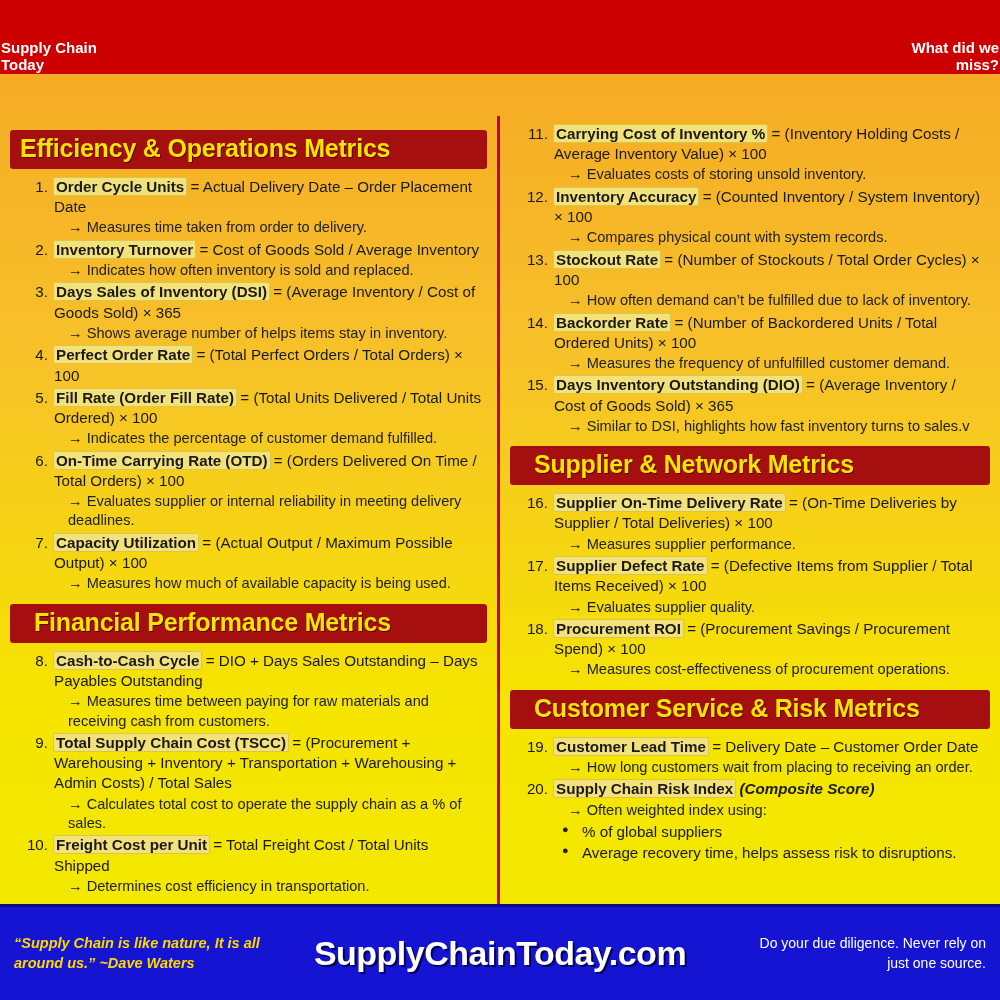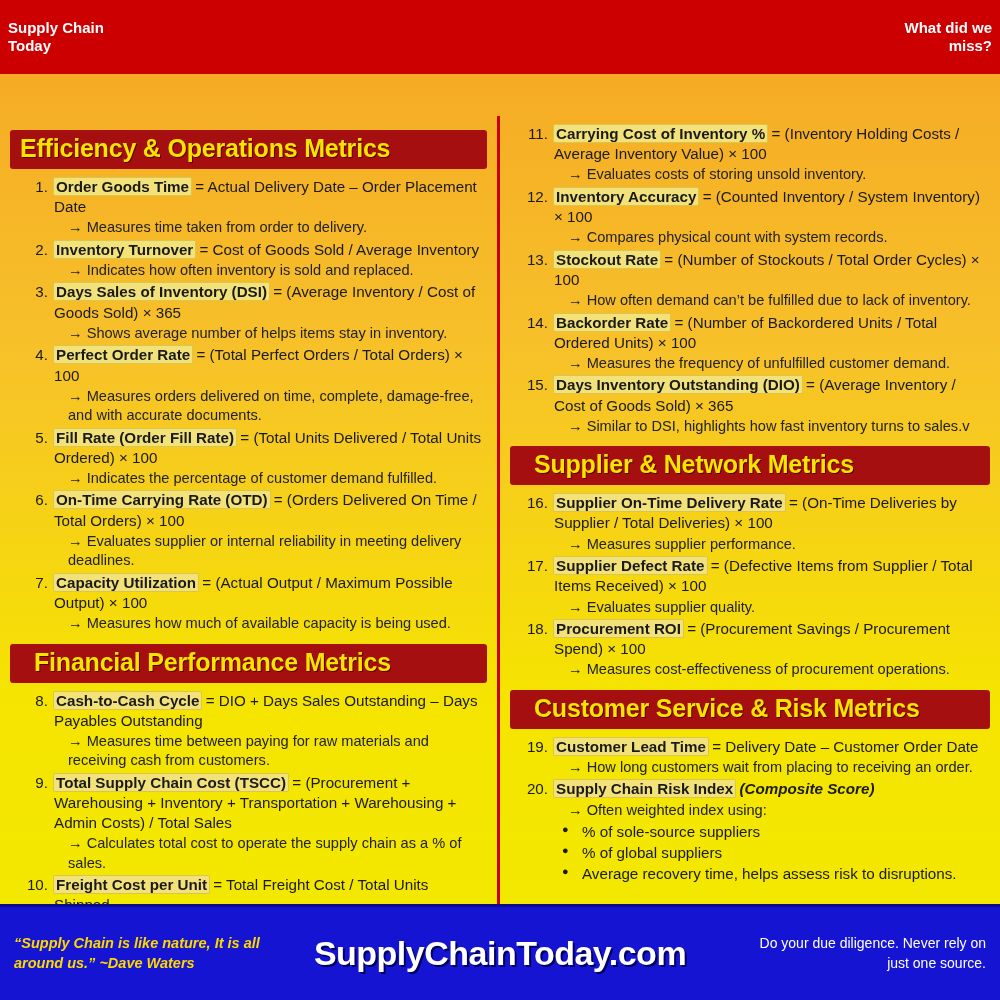--- a/index.html
+++ b/index.html
@@ -19,23 +19,23 @@
     height: 1000px;
     background: linear-gradient(180deg, #f5a623 0%, #f7c12a 35%, #f5e400 70%, #f2ea00 100%);
     box-sizing: border-box;
   }
 
   
   .header {
     height: 74px;
     background: #cc0000;
     display: flex;
-    align-items: center;
+    align-items: flex-end;
     justify-content: space-between;
-    padding: 0 8px;
+    padding: 0 1px;
     box-sizing: border-box;
   }
   .brand {
     color: #ffffff;
     font-weight: bold;
     font-size: 15px;
     line-height: 1.18;
     width: 96px;
     text-align: left;
   }
@@ -198,41 +198,40 @@
   </div>
 
   <div class="columns">
 
     <div class="col col-left">
 
       <div class="section-title">Efficiency &amp; Operations Metrics</div>
       <ol class="metrics">
         <li class="metric">
           <span class="num">1.</span>
-          <span class="term">Order Goods Time</span>
+          <span class="term">Order Cycle Units</span>
           <span class="formula">= Actual Delivery Date – Order Placement Date</span>
           <span class="note">→ Measures time taken from order to delivery.</span>
         </li>
         <li class="metric">
           <span class="num">2.</span>
           <span class="term">Inventory Turnover</span>
           <span class="formula">= Cost of Goods Sold / Average Inventory</span>
           <span class="note">→ Indicates how often inventory is sold and replaced.</span>
         </li>
         <li class="metric">
           <span class="num">3.</span>
           <span class="term">Days Sales of Inventory (DSI)</span>
           <span class="formula">= (Average Inventory / Cost of Goods Sold) × 365</span>
           <span class="note">→ Shows average number of helps items stay in inventory.</span>
         </li>
         <li class="metric">
           <span class="num">4.</span>
           <span class="term">Perfect Order Rate</span>
           <span class="formula">= (Total Perfect Orders / Total Orders) × 100</span>
-          <span class="note">→ Measures orders delivered on time, complete, damage-free, and with accurate documents.</span>
         </li>
         <li class="metric">
           <span class="num">5.</span>
           <span class="term">Fill Rate (Order Fill Rate)</span>
           <span class="formula">= (Total Units Delivered / Total Units Ordered) × 100</span>
           <span class="note">→ Indicates the percentage of customer demand fulfilled.</span>
         </li>
         <li class="metric">
           <span class="num">6.</span>
           <span class="term">On-Time Carrying Rate (OTD)</span>
@@ -336,21 +335,20 @@
           <span class="note">→ How long customers wait from placing to receiving an order.</span>
         </li>
         <li class="metric">
           <span class="num">20.</span>
           <span class="term">Supply Chain Risk Index</span>
           <span class="formula sub-italic">(Composite Score)</span>
           <span class="note">→ Often weighted index using:</span>
         </li>
       </ol>
       <ul class="bullets">
-        <li>% of sole-source suppliers</li>
         <li>% of global suppliers</li>
         <li>Average recovery time, helps assess risk to disruptions.</li>
       </ul>
     </div>
   </div>
 
   <div class="footer">
     <div class="footer-quote">“Supply Chain is like nature, It is all around us.” ~Dave Waters</div>
     <div class="footer-site">SupplyChainToday.com</div>
     <div class="footer-right">Do your due diligence. Never rely on just one source.</div>

